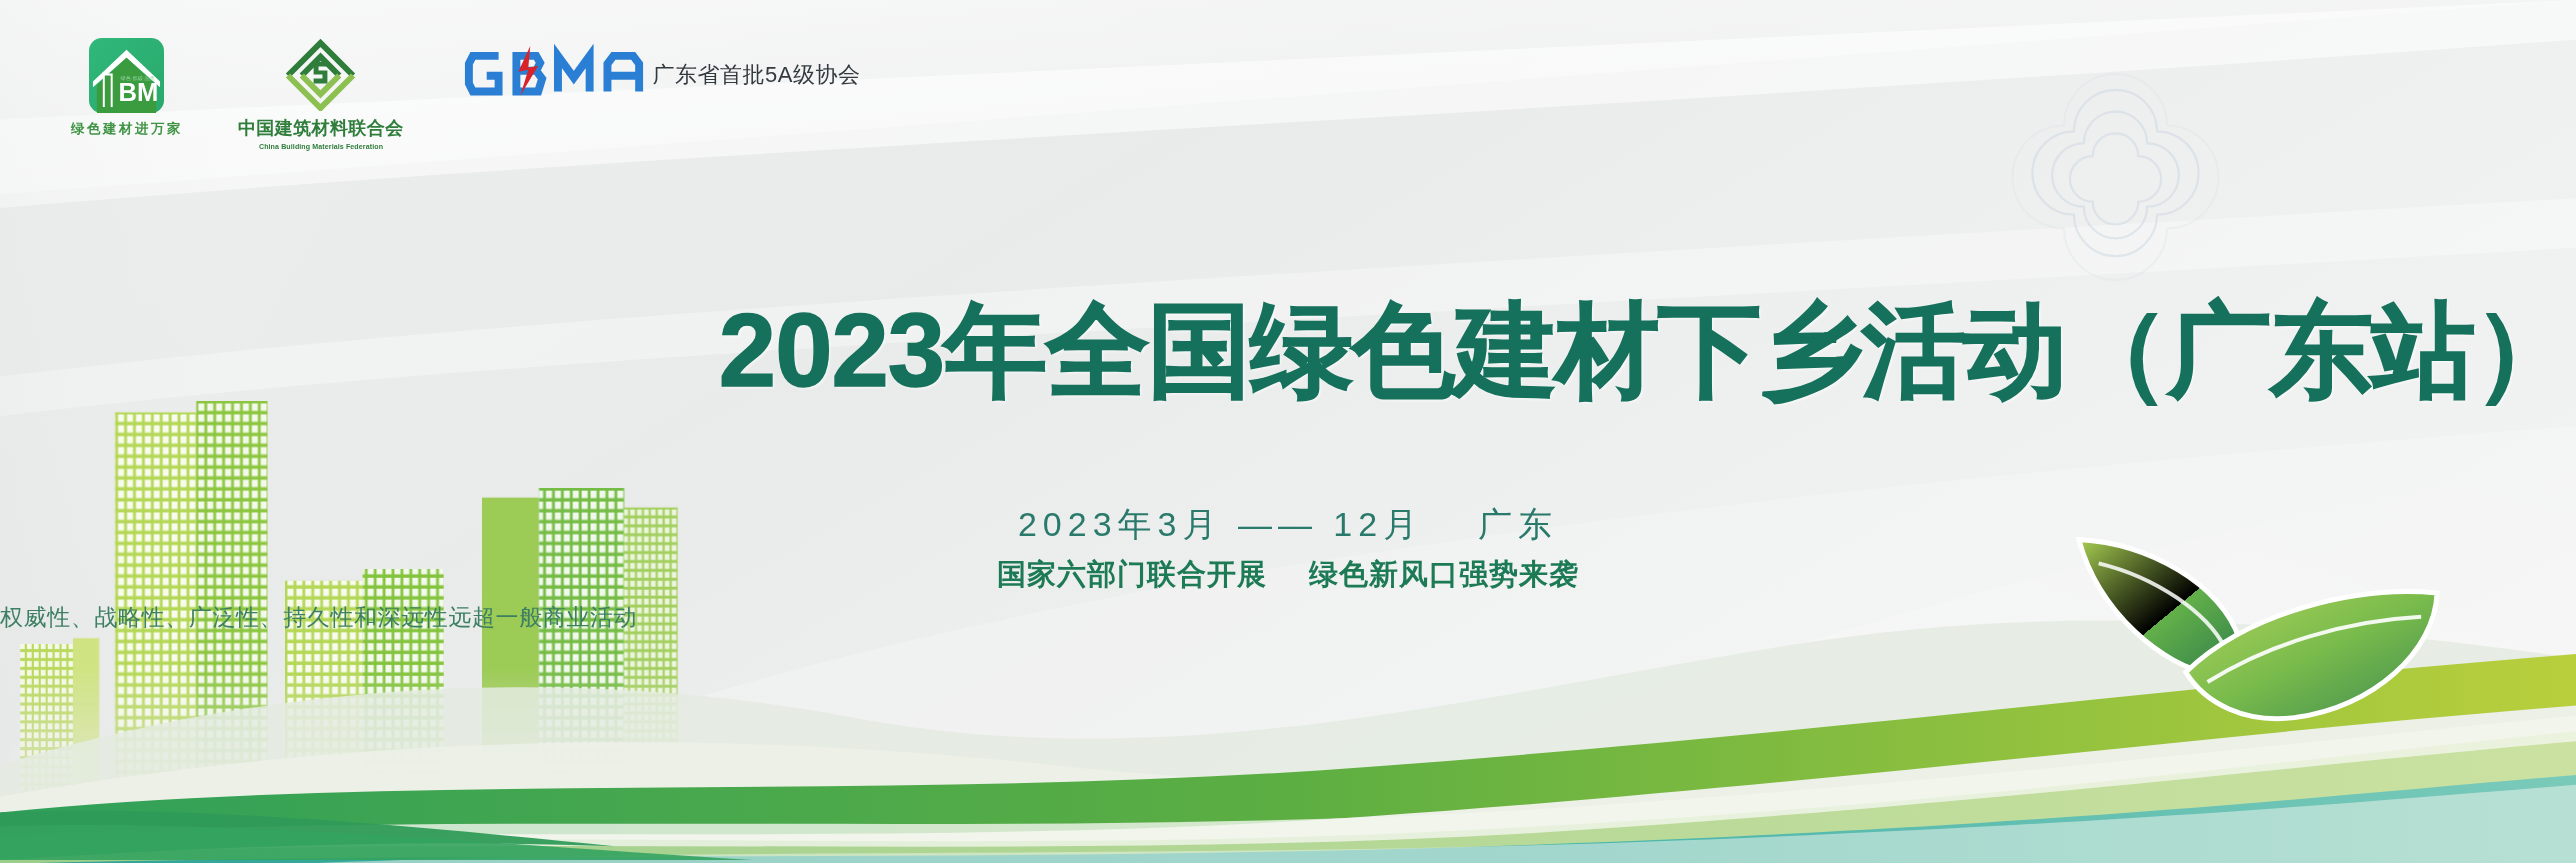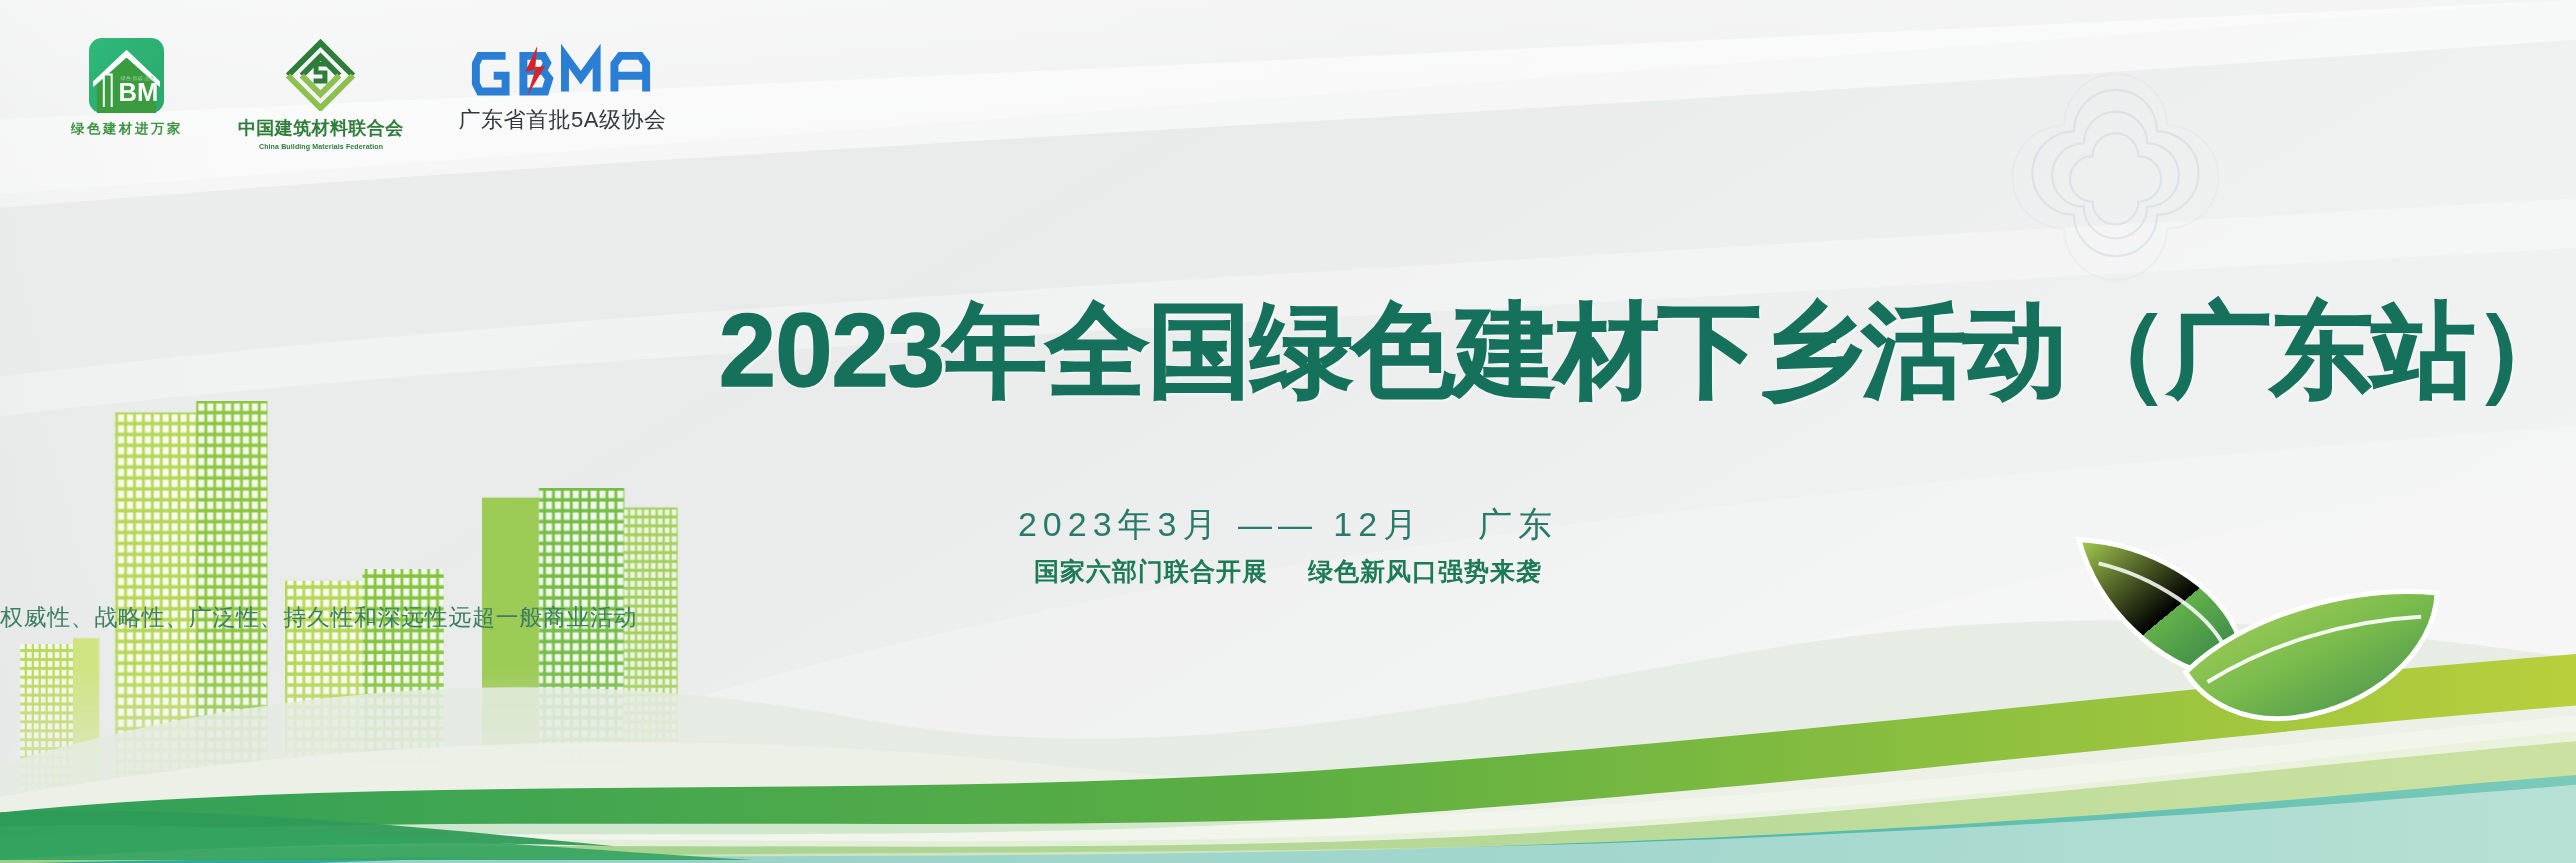--- a/index.html
+++ b/index.html
@@ -54,21 +54,21 @@
     font-size: 18px; font-weight: 700; color: #2f7d3b;
     letter-spacing: 0.4px; margin-top: 5px; white-space: nowrap;
   }
   .logo2-en {
     font-size: 7.3px; font-weight: 700; color: #2f7d3b;
     letter-spacing: 0.1px; margin-top: 2px; white-space: nowrap;
     transform: scaleX(0.97);
   }
 
   
-  .logo3 { display: flex; flex-direction: column; align-items: center; padding-top: 6px; }
+  .logo3 { display: flex; flex-direction: row; align-items: center; padding-top: 6px; }
   .logo3-mark { width: 194px; height: 57px; }
   .logo3-cap {
     font-size: 22px; font-weight: 500; color: #333a3f;
     letter-spacing: 0.5px; margin-top: 4px; white-space: nowrap;
   }
 
   
   .tagline {
     position: absolute;
     left: 0; right: 0;
@@ -113,21 +113,21 @@
     margin-top: 40px;
   }
   .date-line .gap2 { display: inline-block; width: 24px; }
 
   .sub-bold {
     position: absolute;
     left: 0; right: 0;
     top: 555px;
     text-align: center;
     z-index: 10;
-    font-size: 25px;
+    font-size: 29px;
     font-weight: 700;
     color: #1c7a55;
     letter-spacing: 1px;
     white-space: nowrap;
   }
   .sub-bold .gap3 { display: inline-block; width: 24px; }
 
   .sub-light {
     position: absolute;
     left: 0; right: 0;

